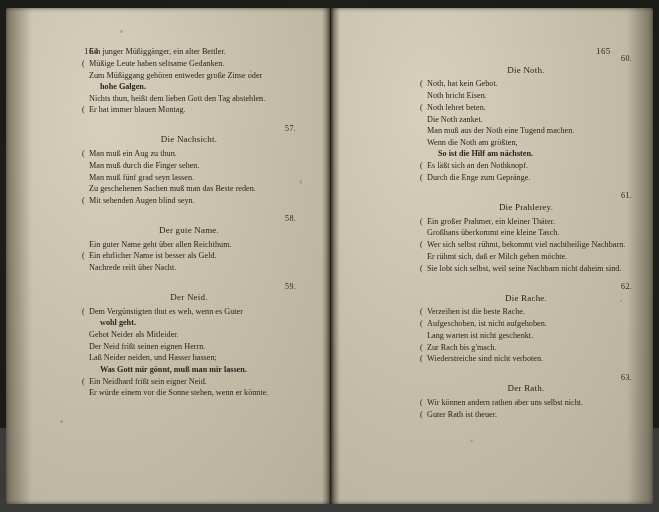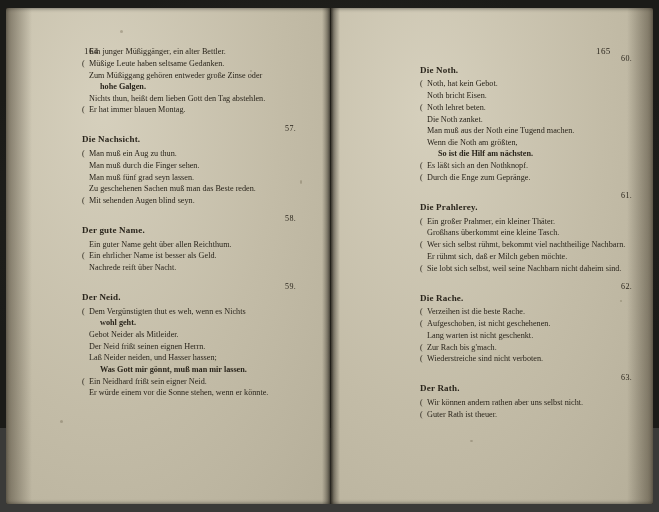--- a/index.html
+++ b/index.html
@@ -95,22 +95,23 @@
   .folio.left  { left: 84px; }
   .folio.right { left: 596px; }
 
   .sec-num {
     text-align: right;
     font-size: 8px;
     margin-top: 7px;
     letter-spacing: 0.3px;
   }
   .sec-title {
+    text-align: center;
     font-size: 9px;
-    font-weight: bold;
+    font-weight: normal;
     margin-bottom: 2px;
     letter-spacing: 0.2px;
   }
   .entry {
     margin: 0 0 0.5px 0;
     padding-left: 7px;
     text-indent: -7px;
     font-size: 8.2px;
     line-height: 11.3px;
   }
@@ -164,21 +165,21 @@
       <p class="entry"><span class="bullet"></span><span>Man muß fünf grad seyn lassen.</span></p>
       <p class="entry"><span class="bullet"></span><span>Zu geschehenen Sachen muß man das Beste reden.</span></p>
       <p class="entry"><span class="bullet">(</span><span>Mit sehenden Augen blind seyn.</span></p>
       <div class="sec-num">58.</div>
       <div class="sec-title">Der gute Name.</div>
       <p class="entry"><span class="bullet"></span><span>Ein guter Name geht über allen Reichthum.</span></p>
       <p class="entry"><span class="bullet">(</span><span>Ein ehrlicher Name ist besser als Geld.</span></p>
       <p class="entry"><span class="bullet"></span><span>Nachrede reift über Nacht.</span></p>
       <div class="sec-num">59.</div>
       <div class="sec-title">Der Neid.</div>
-      <p class="entry"><span class="bullet">(</span><span>Dem Vergünstigten thut es weh, wenn es Nichts</span><span class="cont">wohl geht.</span></p>
+      <p class="entry"><span class="bullet">(</span><span>Dem Vergünstigten thut es weh, wenn es Guter</span><span class="cont">wohl geht.</span></p>
       <p class="entry"><span class="bullet"></span><span>Gebot Neider als Mitleider.</span></p>
       <p class="entry"><span class="bullet"></span><span>Der Neid frißt seinen eignen Herrn.</span></p>
       <p class="entry"><span class="bullet"></span><span>Laß Neider neiden, und Hasser hassen;</span><span class="cont">Was Gott mir gönnt, muß man mir lassen.</span></p>
       <p class="entry"><span class="bullet">(</span><span>Ein Neidhard frißt sein eigner Neid.</span></p>
       <p class="entry"><span class="bullet"></span><span>Er würde einem vor die Sonne stehen, wenn er könnte.</span></p>
     </div>
   <div class="text-col right blur" id="col-right">
       <div class="sec-num">60.</div>
       <div class="sec-title">Die Noth.</div>
       <p class="entry"><span class="bullet">(</span><span>Noth, hat kein Gebot.</span></p>
@@ -192,21 +193,21 @@
       <div class="sec-num">61.</div>
       <div class="sec-title">Die Prahlerey.</div>
       <p class="entry"><span class="bullet">(</span><span>Ein großer Prahmer, ein kleiner Thäter.</span></p>
       <p class="entry"><span class="bullet"></span><span>Großhans überkommt eine kleine Tasch.</span></p>
       <p class="entry"><span class="bullet">(</span><span>Wer sich selbst rühmt, bekommt viel nachtheilige Nachbarn.</span></p>
       <p class="entry"><span class="bullet"></span><span>Er rühmt sich, daß er Milch geben möchte.</span></p>
       <p class="entry"><span class="bullet">(</span><span>Sie lobt sich selbst, weil seine Nachbarn nicht daheim sind.</span></p>
       <div class="sec-num">62.</div>
       <div class="sec-title">Die Rache.</div>
       <p class="entry"><span class="bullet">(</span><span>Verzeihen ist die beste Rache.</span></p>
-      <p class="entry"><span class="bullet">(</span><span>Aufgeschoben, ist nicht geschehenen.</span></p>
+      <p class="entry"><span class="bullet">(</span><span>Aufgeschoben, ist nicht aufgehoben.</span></p>
       <p class="entry"><span class="bullet"></span><span>Lang warten ist nicht geschenkt.</span></p>
       <p class="entry"><span class="bullet">(</span><span>Zur Rach bis g'mach.</span></p>
       <p class="entry"><span class="bullet">(</span><span>Wiederstreiche sind nicht verboten.</span></p>
       <div class="sec-num">63.</div>
       <div class="sec-title">Der Rath.</div>
       <p class="entry"><span class="bullet">(</span><span>Wir können andern rathen aber uns selbst nicht.</span></p>
       <p class="entry"><span class="bullet">(</span><span>Guter Rath ist theuer.</span></p>
     </div>
 
 </div>

